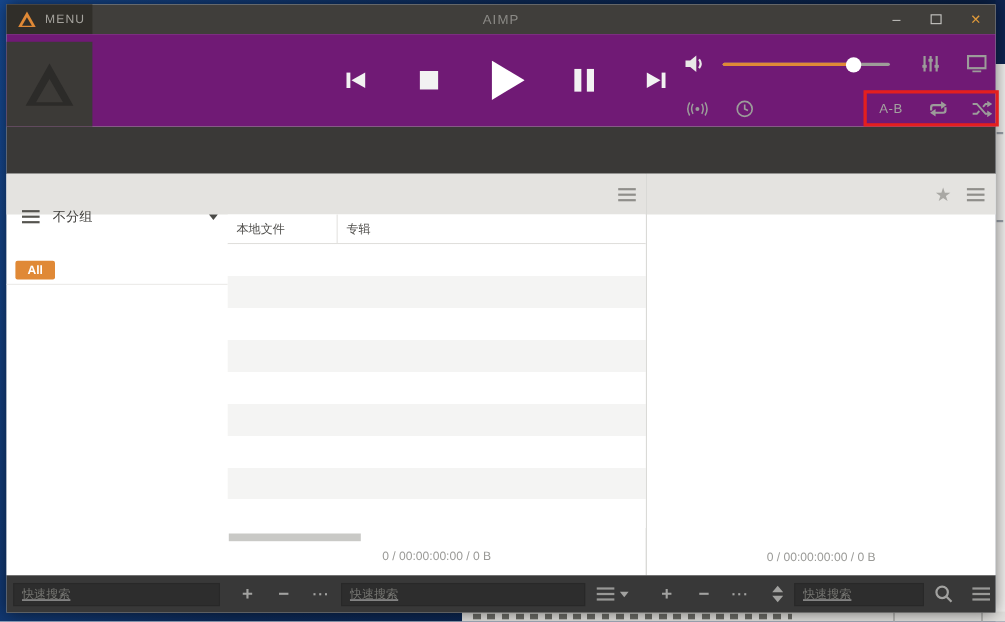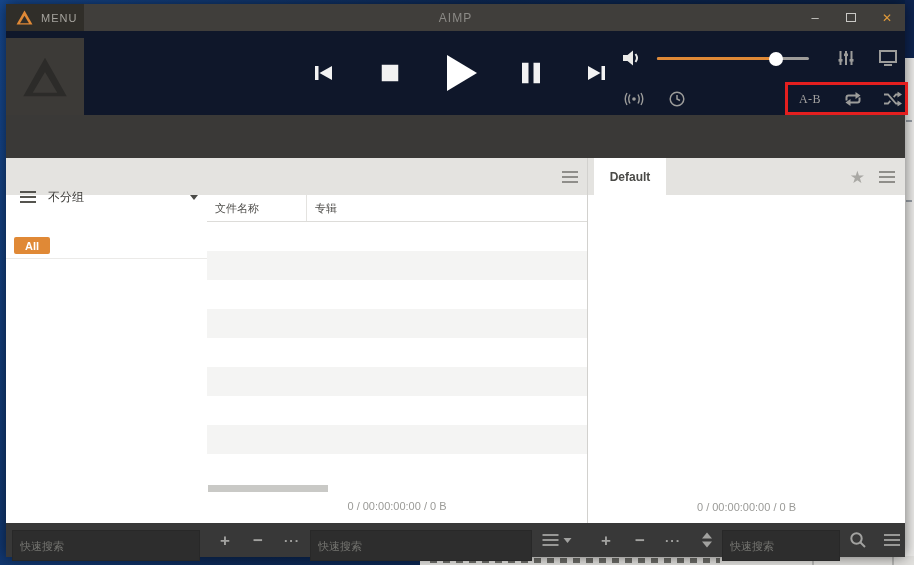--- a/index.html
+++ b/index.html
@@ -31,21 +31,21 @@
   .menu-label { color:#a5a39d; font-size:11px; letter-spacing:1px; }
   .app-title { position:absolute; left:0; right:0; top:0; bottom:0; display:flex; align-items:center; justify-content:center;
     color:#8b8a86; font-size:12px; letter-spacing:1px; pointer-events:none; }
   .win-controls { position:absolute; right:0; top:0; height:27px; display:flex; }
   .win-btn { width:36px; height:27px; display:flex; align-items:center; justify-content:center;
     color:#c9c8c5; font-size:13px; }
   .win-btn.close { color:#e09a3a; font-size:12px; }
   .maximize-glyph { width:10px; height:9px; border:1px solid #c9c8c5; }
 
   
-  .control-panel { height:84px; background:#0f172a; position:relative; flex:none;font-family:Liberation Serif, serif; }
+  .control-panel { height:84px; background:#701a75; position:relative; flex:none; }
   .album-art { position:absolute; left:0; top:7px; width:78px; height:77px; background:#3c3a37;
     display:flex; align-items:center; justify-content:center; }
   .transport { position:absolute; left:0; top:0; width:100%; height:100%; }
   .tbtn { position:absolute; top:50%; transform:translate(-50%,-50%); display:flex; align-items:center; justify-content:center; }
 
   
   .ricon { position:absolute; transform:translate(-50%,-50%); display:flex; align-items:center; justify-content:center; }
   .slider-track { position:absolute; left:651px; top:26px; width:152px; height:3px; background:#9e9c99; border-radius:2px; }
   .slider-fill { height:3px; width:119px; border-radius:2px; }
   .slider-handle { position:absolute; left:119px; top:50%; transform:translate(-50%,-50%);
@@ -84,22 +84,22 @@
   .rows { position:absolute; left:201px; top:64px; width:380px; height:258px;
     background:repeating-linear-gradient(180deg,#ffffff 0 29px,#f4f4f3 29px 58px); }
   .hscroll-thumb { position:absolute; left:202px; top:327px; width:120px; height:7px; background:#c9c9c6; }
   .status-left { position:absolute; left:201px; top:342px; width:380px; text-align:center;
     font-size:11px; color:#9a9a97; }
   .status-right { position:absolute; left:582px; top:343px; width:317px; text-align:center;
     font-size:11px; color:#9a9a97; }
 
   
   .toolbar { height:34px; background:#383838; position:relative; flex:none; }
-  .search-input { position:absolute; top:7px; height:31px; background:#2d2d2d; border:1px solid #282828;
-    color:#bdbdbd; font-size:11px; padding:0 7px; outline:none; font-family:"Liberation Sans",sans-serif; }
+  .search-input { position:absolute; top:7px; height:21px; background:#2d2d2d; border:1px solid #282828;
+    color:#bdbdbd; font-size:11px; padding:0 7px; outline:none; font-family:"Liberation Sans",sans-serif;text-decoration:underline; }
   .search-input::placeholder { color:#757571; opacity:1; }
   .si-1 { left:6px;  width:188px; }
   .si-2 { left:304px; width:222px; }
   .si-3 { left:716px; width:118px; }
   .tool-btn { position:absolute; top:50%; transform:translate(-50%,-50%); color:#a2a2a0;
     display:flex; align-items:center; justify-content:center; }
   .glyph-pm { font-size:17px; font-weight:bold; line-height:1; }
   .glyph-dots { font-size:13px; font-weight:bold; letter-spacing:1px; line-height:1; }
   .sort-arrows { display:flex; flex-direction:column; gap:3px; align-items:center; }
   .tri-up { width:0; height:0; border-left:5px solid transparent; border-right:5px solid transparent; border-bottom:6px solid #a2a2a0; }
@@ -258,40 +258,37 @@
 
   <div class="playlist">
 
     <div class="tabstrip-left">
       <div class="strip-icon bars gray" style="right:9px"></div>
     </div>
 
     <div class="tabstrip-right">
       <div class="strip-icon star" style="right:40px">★</div>
       <div class="strip-icon bars gray" style="right:10px"></div>
-      <div class="tab-active tab-default">
-        <span>Default</span>
-      </div>
     </div>
 
     <div class="v-divider"></div>
 
     <div class="group-row">
       <div class="bars dark" style="position:absolute;left:14px;top:5px"></div>
       <span class="group-label">不分组</span>
       <div class="drop-arrow"></div>
     </div>
     <div class="all-btn" style="background:#e08936">
       <span>All</span>
     </div>
     <div class="pane-divider"></div>
 
     <div class="thead">
       <div class="th" style="width:100px">
-        <span>文件名称</span>
+        <span>本地文件</span>
       </div>
       <div class="th" style="width:74px; border-right:none">
         <span>专辑</span>
       </div>
     </div>
 
     <div class="rows"></div>
 
     <div class="hscroll-thumb"></div>
 

